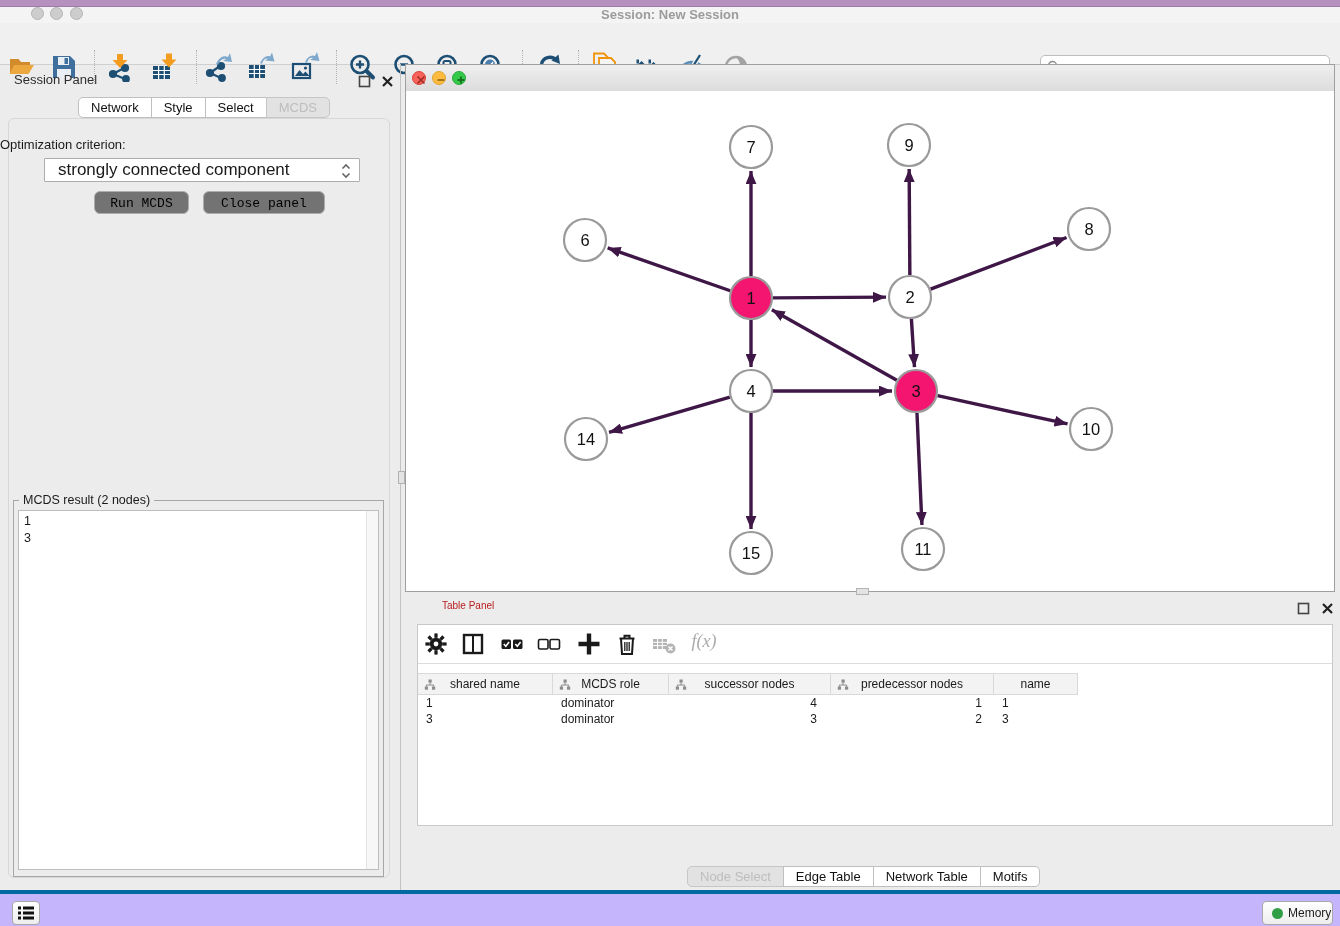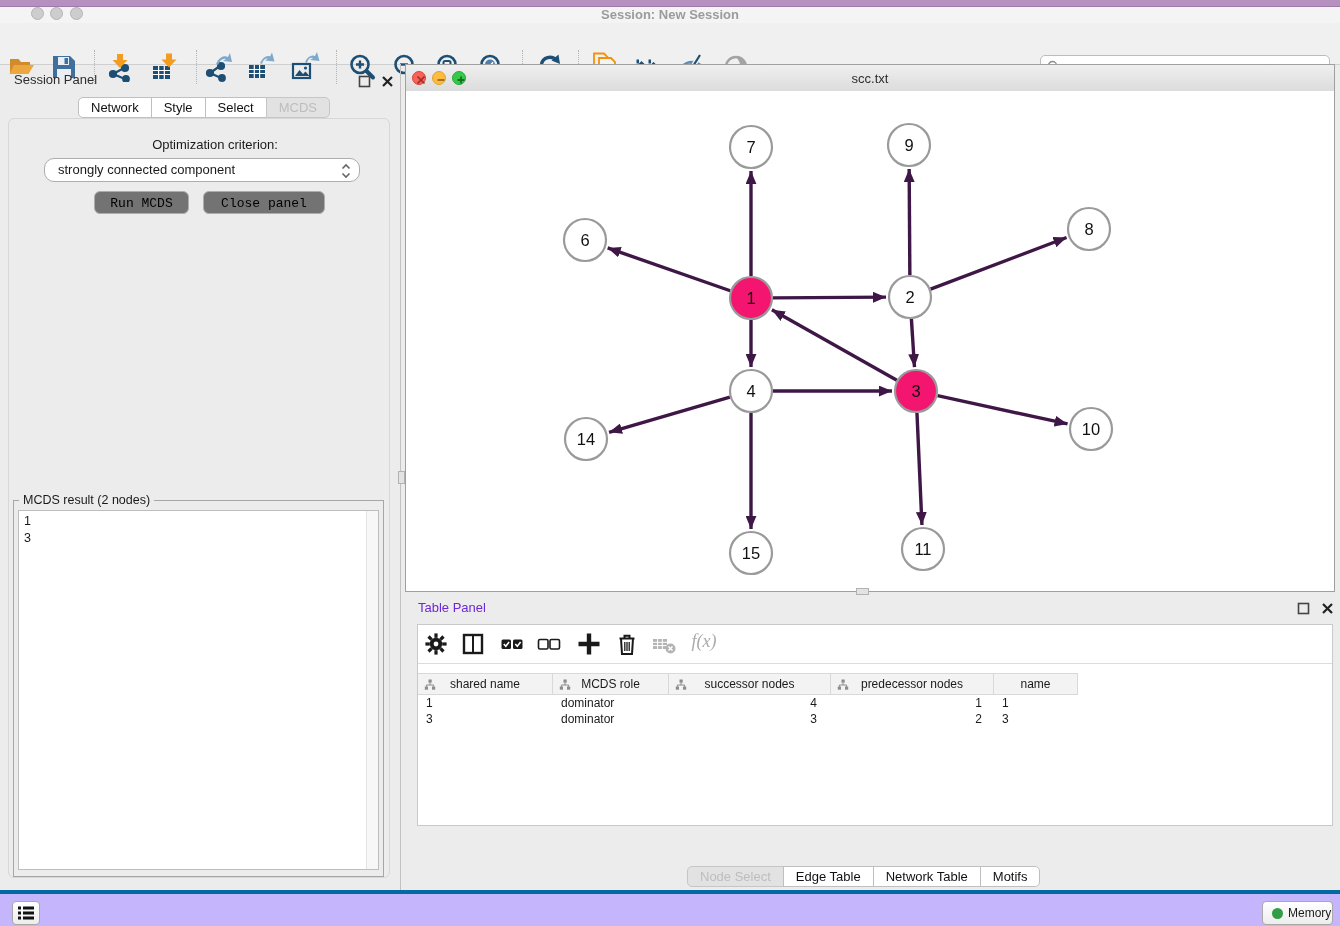--- a/index.html
+++ b/index.html
@@ -27,23 +27,23 @@
   
   .cp-title{left:14px;top:72px;font-size:13px;color:#2e2e2e;}
   .cp-icons{left:358px;top:74px;}
   .tabs{position:absolute;display:flex;}
   .tab{border:1px solid #bfbfbf;background:#fff;font-size:13px;line-height:19px;height:19px;
        padding:0 12px;margin-left:-1px;color:#111;text-align:center;white-space:nowrap;}
   .tab:first-child{border-top-left-radius:5px;border-bottom-left-radius:5px;margin-left:0;}
   .tab:last-child{border-top-right-radius:5px;border-bottom-right-radius:5px;text-align:right;}
   .tab.active{background:#e2e2e2;color:#bdbdbd;border-color:#c6c6c6;}
   .cp-inner{left:8px;top:118px;width:382px;height:760px;border:1px solid #d7d7d7;border-radius:6px;box-sizing:border-box;}
-  .opt-label{left:0;top:137px;width:398px;text-align:center;font-size:13px;margin-left:16px;}
+  .opt-label{left:0;top:137px;width:398px;text-align:left;font-size:13px;}
   .selectbox{left:44px;top:158px;width:316px;height:24px;background:#fff;border:1px solid #adadad;
-             border-radius:10px;box-sizing:border-box;font-size:13px;line-height:22px;padding-left:13px;}
+             border-radius:1px;box-sizing:border-box;font-size:17px;line-height:22px;padding-left:13px;}
   .selectbox svg{position:absolute;right:8px;top:4px;}
   .btn{position:absolute;height:23px;background:#737373;border:1px solid #adadad;border-radius:6px;
        box-sizing:border-box;font-size:13px;line-height:21px;text-align:center;font-family:Liberation Mono, monospace;}
   .groupbox{left:13px;top:500px;width:371px;height:377px;border:1px solid #a6a6a6;box-sizing:border-box;}
   .groupbox .glabel{position:absolute;top:-8px;left:5px;background:#ececec;padding:0 4px;font-size:12.5px;}
   .resultarea{position:absolute;left:4px;top:9px;width:361px;height:360px;background:#fff;
               border:1px solid #bdbdbd;box-sizing:border-box;font-size:12.5px;line-height:17px;padding:2px 5px;}
   .resultarea .scrolltrack{position:absolute;right:0;top:0;bottom:0;width:11px;background:#f7f7f7;border-left:1px solid #e4e4e4;}
 
   .v-divider{left:400px;top:64px;width:1px;height:826px;background:#c2c2c2;}
@@ -52,21 +52,21 @@
   .net-window{left:405px;top:64px;width:930px;height:528px;border:1px solid #9f9f9f;background:#fff;box-sizing:border-box;}
   .net-titlebar{position:absolute;left:0;top:0;right:0;height:26px;
                 background:linear-gradient(#efefef,#dcdcdc);border-bottom:1px solid #b5b5b5;}
   .net-title{position:absolute;left:0;top:6px;width:100%;text-align:center;font-size:13px;color:#2e2e2e;}
   .light{position:absolute;top:6px;width:14px;height:14px;border-radius:50%;box-sizing:border-box;}
   .net-canvas{position:absolute;left:0;top:26px;width:928px;height:500px;background:#fff;}
   .grip-v{left:398px;top:471px;width:7px;height:13px;background:#e3e3e3;border:1px solid #b2b2b2;box-sizing:border-box;}
   .grip-h{left:856px;top:588px;width:13px;height:7px;background:#e3e3e3;border:1px solid #b2b2b2;box-sizing:border-box;}
 
   
-  .tp-title{left:418px;top:600px;font-size:13px;color:#6d28d9;}
+  .tp-title{left:442px;top:600px;font-size:10px;color:#b91c1c;}
   .tp-icons{left:1297px;top:601px;}
   .tp-content{left:417px;top:624px;width:916px;height:202px;background:#fff;border:1px solid #c9c9c9;box-sizing:border-box;}
   .tp-toolbar{position:absolute;left:0;top:0;right:0;height:38px;border-bottom:1px solid #dcdcdc;}
   .tico{position:absolute;top:6px;width:26px;height:26px;transform:translateX(-50%);}
   .fx{position:absolute;top:6px;transform:translateX(-50%);font-family:"Liberation Serif",serif;
       font-style:italic;font-size:18px;color:#aaaaaa;}
   .thead{position:absolute;left:0;top:48px;height:22px;display:flex;}
   .th{position:relative;background:#f3f3f3;border-right:1px solid #d9d9d9;border-top:1px solid #d9d9d9;
       border-bottom:1px solid #d9d9d9;box-sizing:border-box;font-size:12px;text-align:center;line-height:20px;}
   .th svg{position:absolute;left:6px;top:5px;}
@@ -297,21 +297,20 @@
     <span class="light" style="left:26px;background:#fdbc40;border:1px solid #e0a32e">
       <svg width="12" height="12" style="margin:2px">
           <path d="M2.5 6 h7" stroke="#9a6f16" stroke-width="1.8"></path>
         </svg>
     </span>
     <span class="light" style="left:46px;background:#35c94a;border:1px solid #28a93b">
       <svg width="12" height="12" style="margin:2px">
           <path d="M6 2.5 v7 M2.5 6 h7" stroke="#17701f" stroke-width="1.8"></path>
         </svg>
     </span>
-    <span class="net-title">scc.txt</span>
   </div>
   <div class="net-canvas">
     <svg id="graph-svg" width="928" height="500">
         <defs>
           <marker id="arrow" viewBox="0 0 12 10" refX="12" refY="5" markerWidth="13" markerHeight="11" orient="auto" markerUnits="userSpaceOnUse">
             <path d="M0 0 L12 5 L0 10 z" fill="#3f1747"></path>
           </marker>
         </defs>
         <line x1="345" y1="185" x2="345" y2="80" stroke="#3f1747" stroke-width="3.4" marker-end="url(#arrow)"></line>
         <line x1="324.23121807335133" y1="199.7434376400866" x2="201.65685301088945" y2="156.91624984717825" stroke="#3f1747" stroke-width="3.4" marker-end="url(#arrow)"></line>

